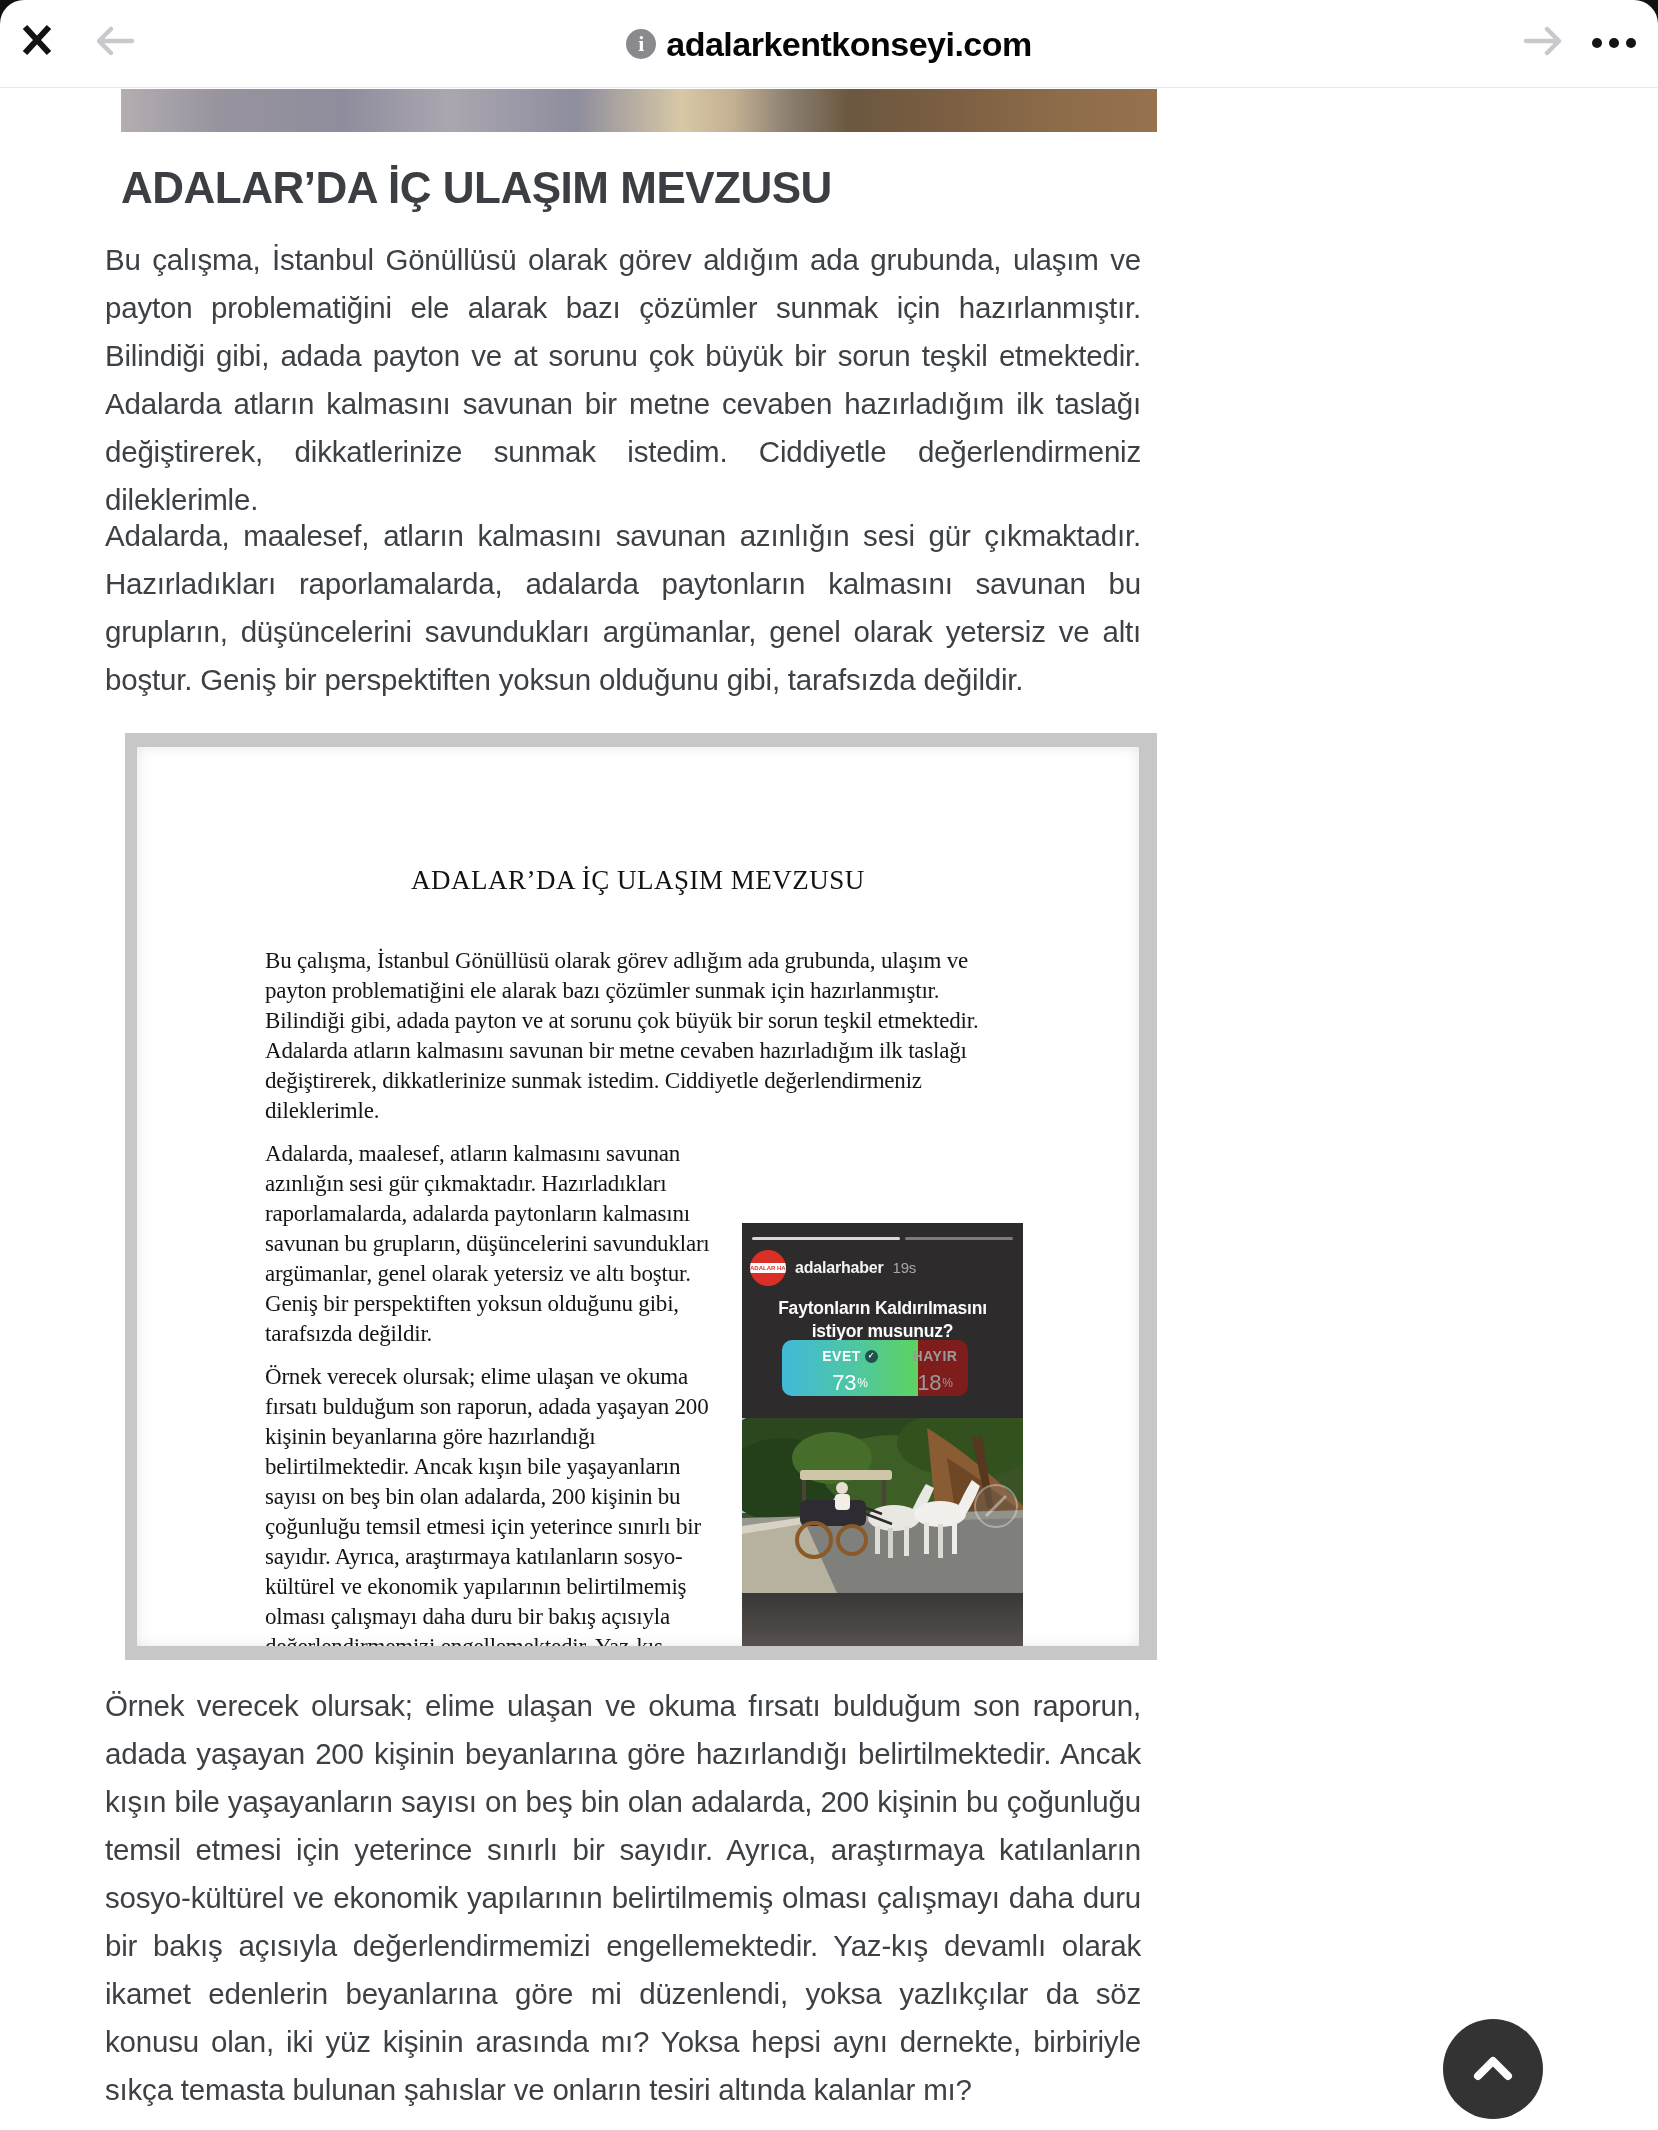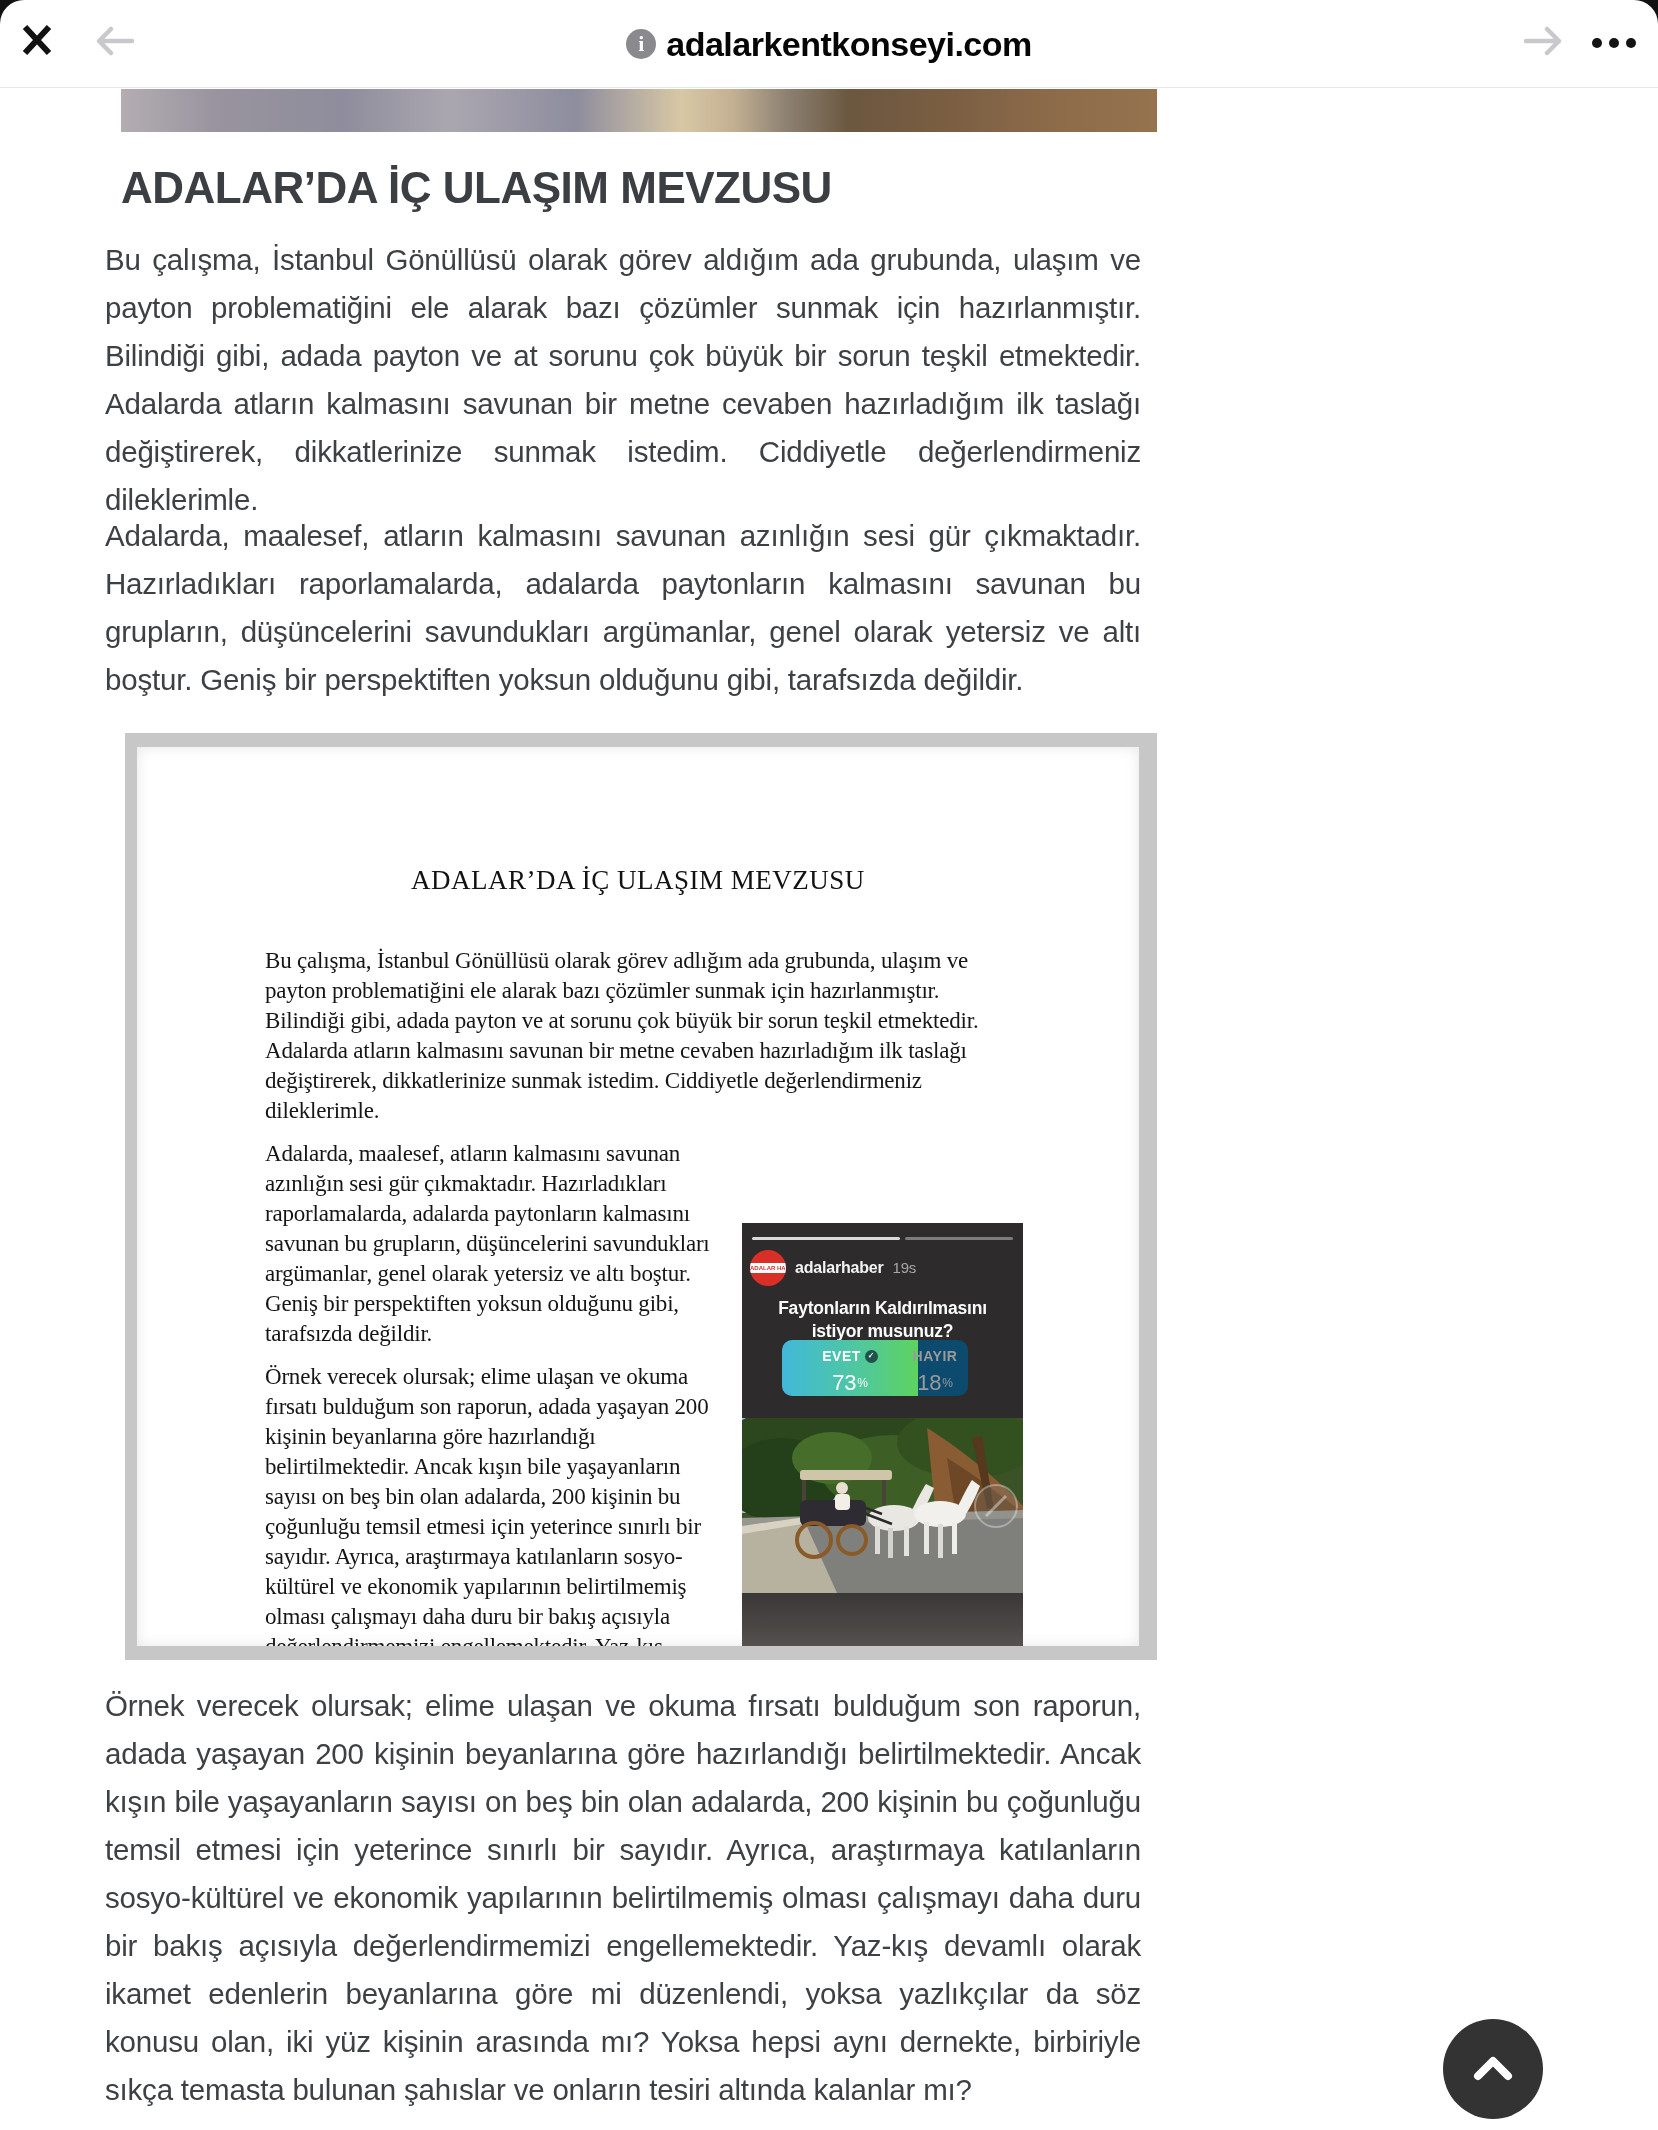--- a/index.html
+++ b/index.html
@@ -57,21 +57,21 @@
   .ig-header { position:absolute; top:26px; left:8px; right:8px; height:38px; display:flex; align-items:center; gap:9px; }
   .ig-avatar { width:36px; height:36px; border-radius:50%; background:#d92f27; position:relative; overflow:hidden; flex:none; }
   .ig-avatar-band { position:absolute; left:0; right:0; top:13px; height:10px; background:#ffffff;
       color:#d92f27; font-size:6px; font-weight:bold; text-align:center; line-height:10px;
       letter-spacing:0; white-space:nowrap; overflow:hidden; }
   .ig-user { color:#f4f4f4; font-size:16px; font-weight:bold; }
   .ig-time { color:#a9a7a6; font-size:15px; }
   .ig-question { position:absolute; top:74px; left:24px; width:233px; text-align:center;
       color:#fbfbfb; font-size:17.5px; font-weight:bold; line-height:23px; display:block; }
   .ig-poll { position:absolute; top:117px; left:40px; width:186px; height:56px; border-radius:10px;
-      overflow:hidden; display:flex; background:#0c4a6e; }
+      overflow:hidden; display:flex; background:#7f1d1d; }
   .ig-opt { display:flex; flex-direction:column; align-items:center; justify-content:center; }
   .ig-evet { width:136px; background:linear-gradient(90deg,#41b9d9 0%,#4fc7a0 55%,#5ed35f 100%); color:#ffffff; }
   .ig-hayir { width:34px; color:#9a9a9a; }
   .opt-label { font-size:14px; font-weight:bold; letter-spacing:0.5px; display:flex; align-items:center; gap:4px; }
   .check-badge { width:13px; height:13px; border-radius:50%; background:rgba(25,60,66,0.85); color:#fff;
       font-size:8px; font-style:normal; display:flex; align-items:center; justify-content:center; }
   .opt-pct { font-size:22px; font-weight:normal; line-height:24px; display:flex; align-items:center; }
   .opt-pct .unit { font-size:12px; margin-left:1px; }
   .ig-photo { position:absolute; top:195px; left:0; width:281px; height:175px; display:block; }
   .ig-bottom { position:absolute; top:370px; left:0; width:281px; height:53px; display:block;

